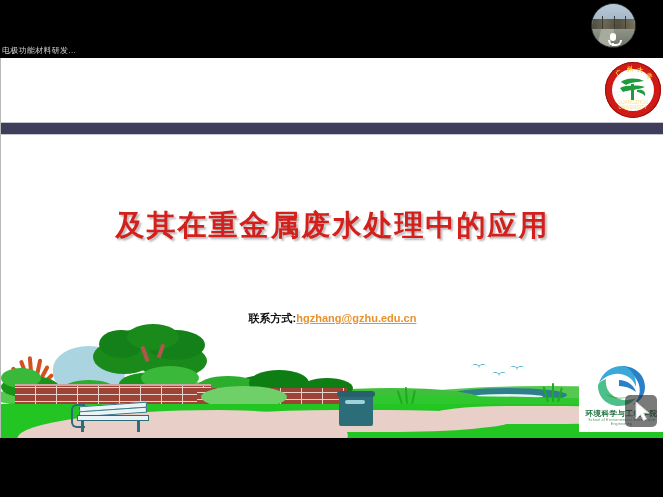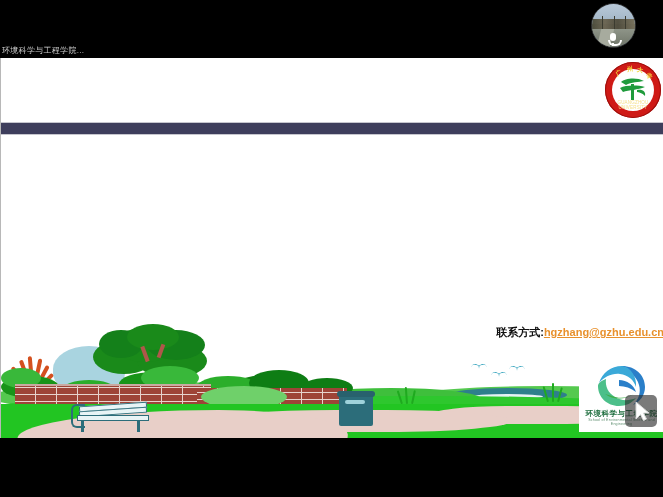--- a/index.html
+++ b/index.html
@@ -52,21 +52,21 @@
   
   #title-1,#title-2{position:absolute;width:663px;text-align:center;color:#d4201c;
       font-weight:bold;letter-spacing:2px;
       text-shadow:2px 2px 2px rgba(130,130,130,.55);}
   #title-1{top:88px;font-size:29px;}
   #title-2{top:148px;font-size:29px;}
 
   
   #presenter{position:absolute;left:0;top:244px;width:663px;text-align:center;}
   #presenter-name{color:#111;font-size:12.5px;font-weight:bold;letter-spacing:1px;}
-  #contact-row{margin-top:23px;font-size:11px;font-weight:bold;text-align:right;}
+  #contact-row{margin-top:9px;font-size:11px;font-weight:bold;}
   #contact-label{color:#111;}
   #contact-email{color:#e8912d;text-decoration:underline;}
 
   
   #scene{position:absolute;left:0;bottom:0;width:663px;height:110px;}
   .shape{position:absolute;}
 
   #ground{left:0;bottom:0;width:663px;height:34px;background:#22c522;}
   #ground2{left:0;bottom:22px;width:663px;height:20px;background:#2ec72e;border-radius:50%/14px;}
   #hill-l{left:-10px;bottom:26px;width:330px;height:30px;background:#55c94f;border-radius:50%;}
@@ -178,21 +178,21 @@
         <div class="wc-pole" style="left:22px"></div>
         <div class="wc-pole" style="left:33px"></div>
         <div class="wc-road"></div>
       </div>
       <div id="webcam-mic">
         <div class="mcap"></div>
           <div class="mbase"></div>
           <div class="mstem"></div>
       </div>
     </div>
-    <div id="webcam-label">环境科学与工程学院...</div>
+    <div id="webcam-label">电极功能材料研发...</div>
   </div>
 
   <div id="slide">
 
     <div id="header-divider"></div>
 
     <div id="uni-logo">
       <div id="uni-ring"></div>
       <div id="uni-inner"></div>
       <span class="uni-cn" style="left:11px;top:7px;transform:rotate(-32deg)">广</span>
@@ -201,20 +201,21 @@
       <span class="uni-cn" style="left:41px;top:10px;transform:rotate(32deg)">学</span>
       <svg id="uni-g" viewBox="0 0 32 26">
         <path d="M4 6 C8 2,20 1,27 5 C22 6,14 6,9 9 Z" fill="#1f9b3c"></path>
         <path d="M3 12 C9 9,20 9,28 11 C21 14,12 14,6 16 Z" fill="#1f9b3c"></path>
         <path d="M14 8 L17 8 L17 24 L14 24 Z" fill="#1f9b3c"></path>
         <path d="M20 14 C26 13,29 16,28 20 C25 17,22 16,20 16 Z" fill="#1f9b3c"></path>
       </svg>
       <div id="uni-en">GUANGZHOU UNIVERSITY</div>
     </div>
 
+    <div id="title-2">及其在重金属废水处理中的应用</div>
 
     <div id="presenter">
       <div id="contact-row">
         <span id="contact-label">联系方式:</span><a id="contact-email" href="#">hgzhang@gzhu.edu.cn</a>
       </div>
     </div>
 
     <div id="scene">
       <div class="shape" id="hill-l"></div>
       <div class="shape" id="hill-r"></div>

